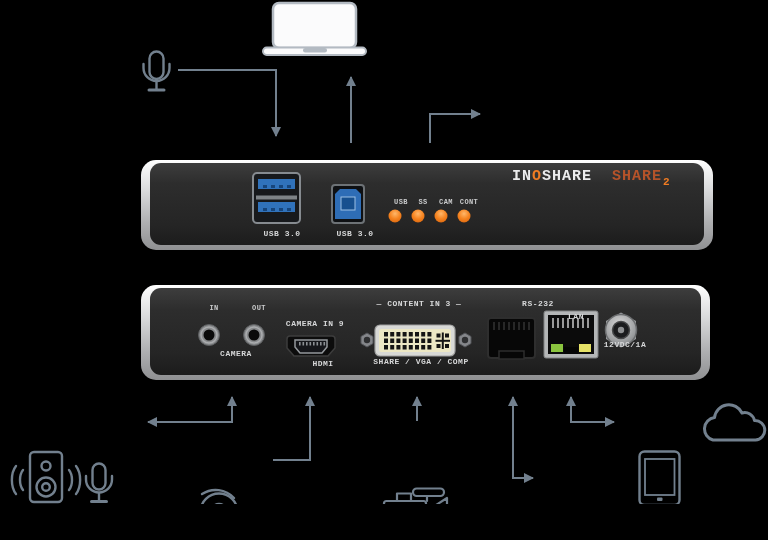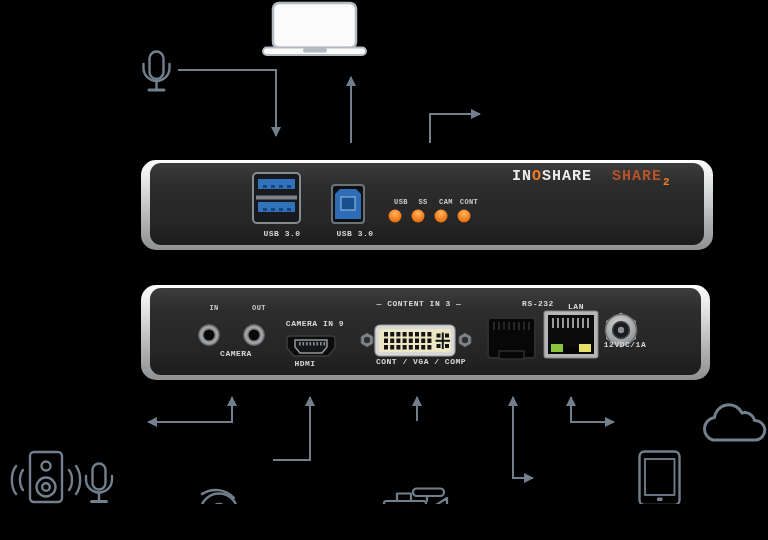--- a/index.html
+++ b/index.html
@@ -268,20 +268,20 @@
   <span class="lbl s8" style="left:350px;top:229px">USB 3.0</span>
   <span class="lbl s7" style="left:396px;top:198px">USB</span>
   <span class="lbl s7" style="left:418px;top:198px">SS</span>
   <span class="lbl s7" style="left:441px;top:198px">CAM</span>
   <span class="lbl s7" style="left:464px;top:198px">CONT</span>
 
   <span class="lbl s7" style="left:209px;top:304px">IN</span>
   <span class="lbl s7" style="left:254px;top:304px">OUT</span>
   <span class="lbl s8" style="left:231px;top:349px">CAMERA</span>
   <span class="lbl s8" style="left:310px;top:319px">CAMERA IN 9</span>
-  <span class="lbl s8" style="left:300px;top:359px">HDMI</span>
+  <span class="lbl s8" style="left:318px;top:359px">HDMI</span>
   <span class="lbl s8" style="left:414px;top:299px">—  CONTENT IN 3  —</span>
-  <span class="lbl s8" style="left:416px;top:357px">CONT / VGA / COMP</span>
+  <span class="lbl s8" style="left:416px;top:357px">SHARE / VGA / COMP</span>
   <span class="lbl s8" style="left:533px;top:299px">RS-232</span>
-  <span class="lbl s8" style="left:571px;top:302px">LAN</span>
+  <span class="lbl s8" style="left:571px;top:312px">LAN</span>
   <span class="lbl s8" style="left:620px;top:340px">12VDC/1A</span>
 
 </div>
 
 </body></html>

